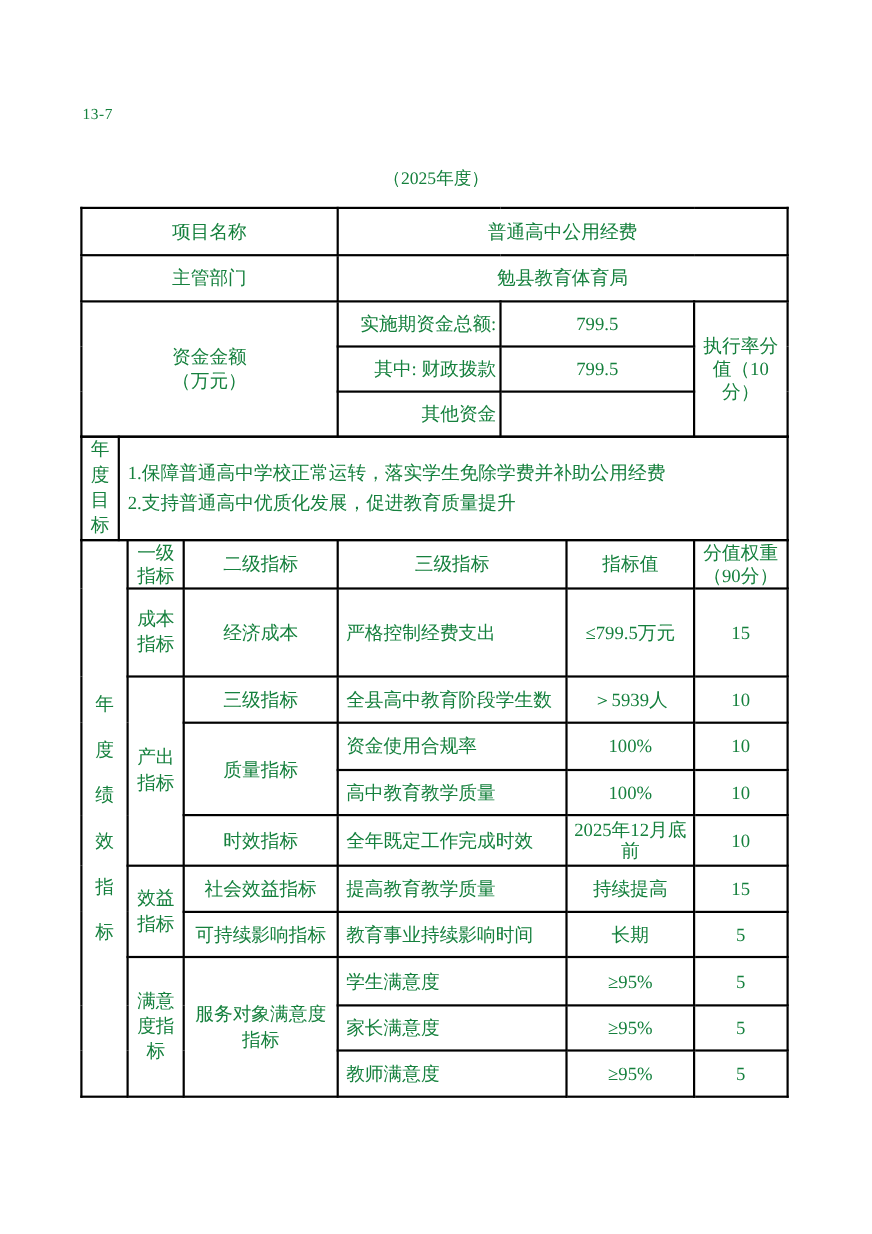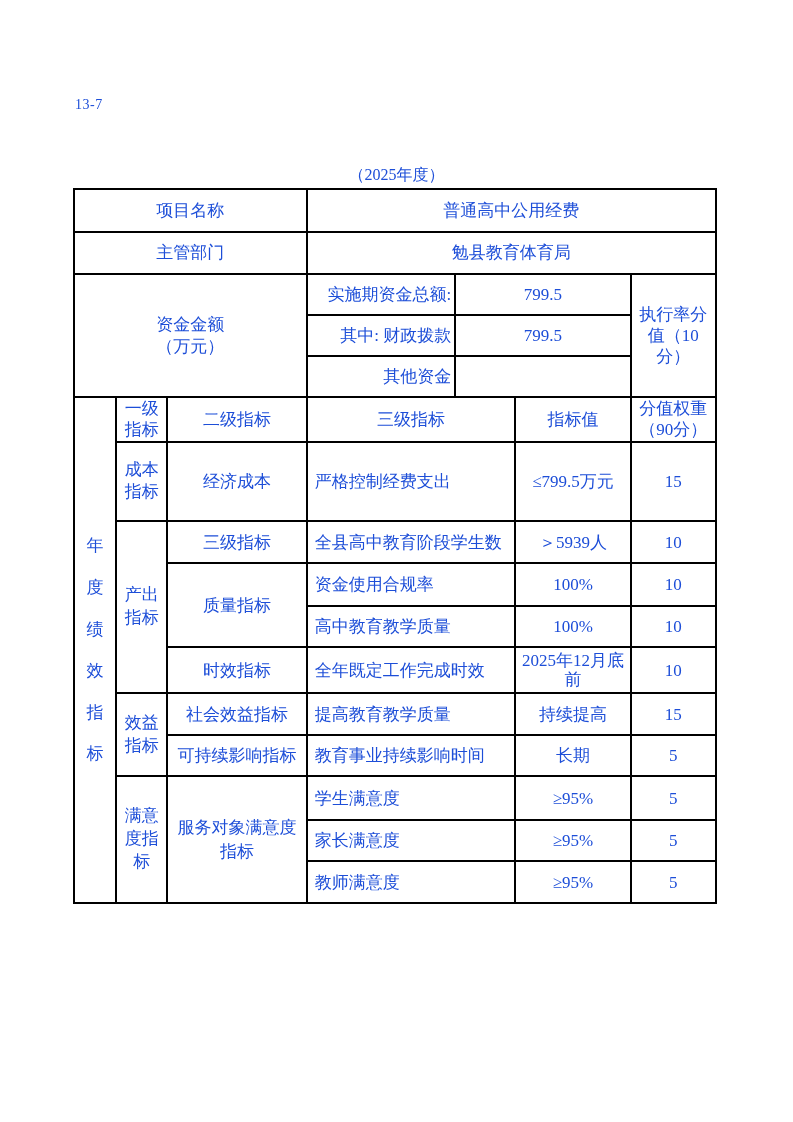--- a/index.html
+++ b/index.html
@@ -5,21 +5,21 @@
   html, body {
     margin: 0;
     padding: 0;
     background: #ffffff;
   }
   #page {
     position: relative;
     width: 793px;
     height: 1122px;
     background: #ffffff;
-    color: #1d4ed8;
+    color: #15803d;
     font-family: "Liberation Serif", "DejaVu Serif", serif;
     overflow: hidden;
   }
   .page-code {
     position: absolute;
     left: 75px;
     top: 97px;
     font-size: 14px;
     letter-spacing: 0.5px;
   }
@@ -29,21 +29,21 @@
     top: 124px;
     width: 100%;
     text-align: center;
     font-size: 29px;
     font-weight: bold;
     letter-spacing: 1px;
   }
   .doc-subtitle {
     position: absolute;
     left: 0;
-    top: 165px;
+    top: 152px;
     width: 100%;
     text-align: center;
     font-size: 16px;
   }
   #tables {
     position: absolute;
     left: 73px;
     top: 188px;
     width: 644px;
   }
@@ -133,20 +133,35 @@
         <td style="height:39px" class="right">其中: 财政拨款</td>
         <td>799.5</td>
       </tr>
       <tr>
         <td style="height:39px" class="right">其他资金</td>
         <td></td>
       </tr>
     </tbody>
       </table>
 
+    <table>
+      <colgroup>
+          <col style="width:34px">
+          <col style="width:606px">
+        </colgroup>
+      <tbody>
+          <tr>
+        <td style="height:84px">
+          <div class="vtext">年度目标</div>
+        </td>
+        <td class="left pre goal-text">1.保障普通高中学校正常运转，落实学生免除学费并补助公用经费
+2.支持普通高中优质化发展，促进教育质量提升</td>
+      </tr>
+    </tbody>
+      </table>
 
     <table>
       <colgroup>
           <col style="width:42px">
           <col style="width:51px">
           <col style="width:139px">
           <col style="width:208px">
           <col style="width:115px">
           <col style="width:85px">
         </colgroup>

